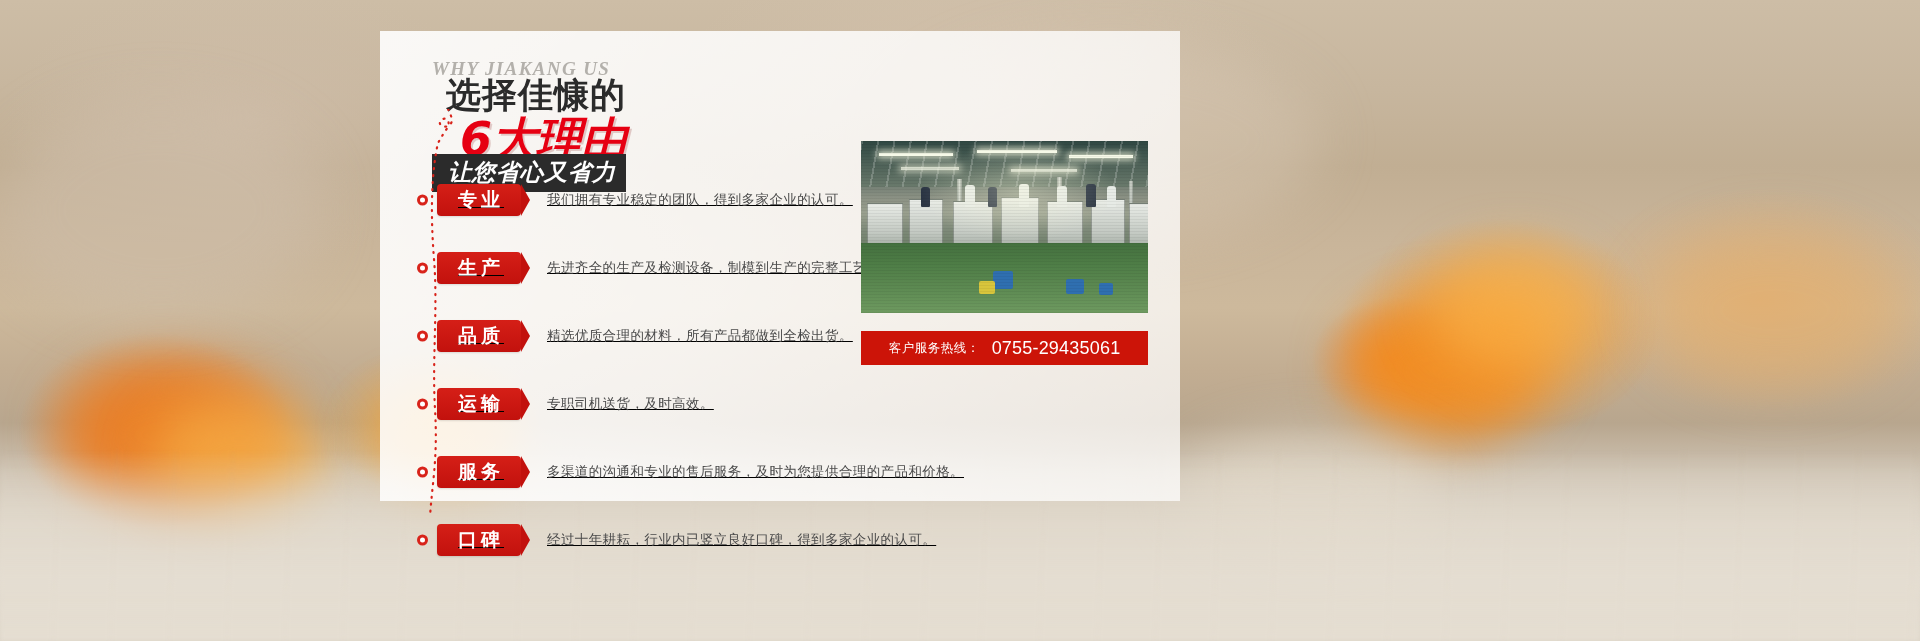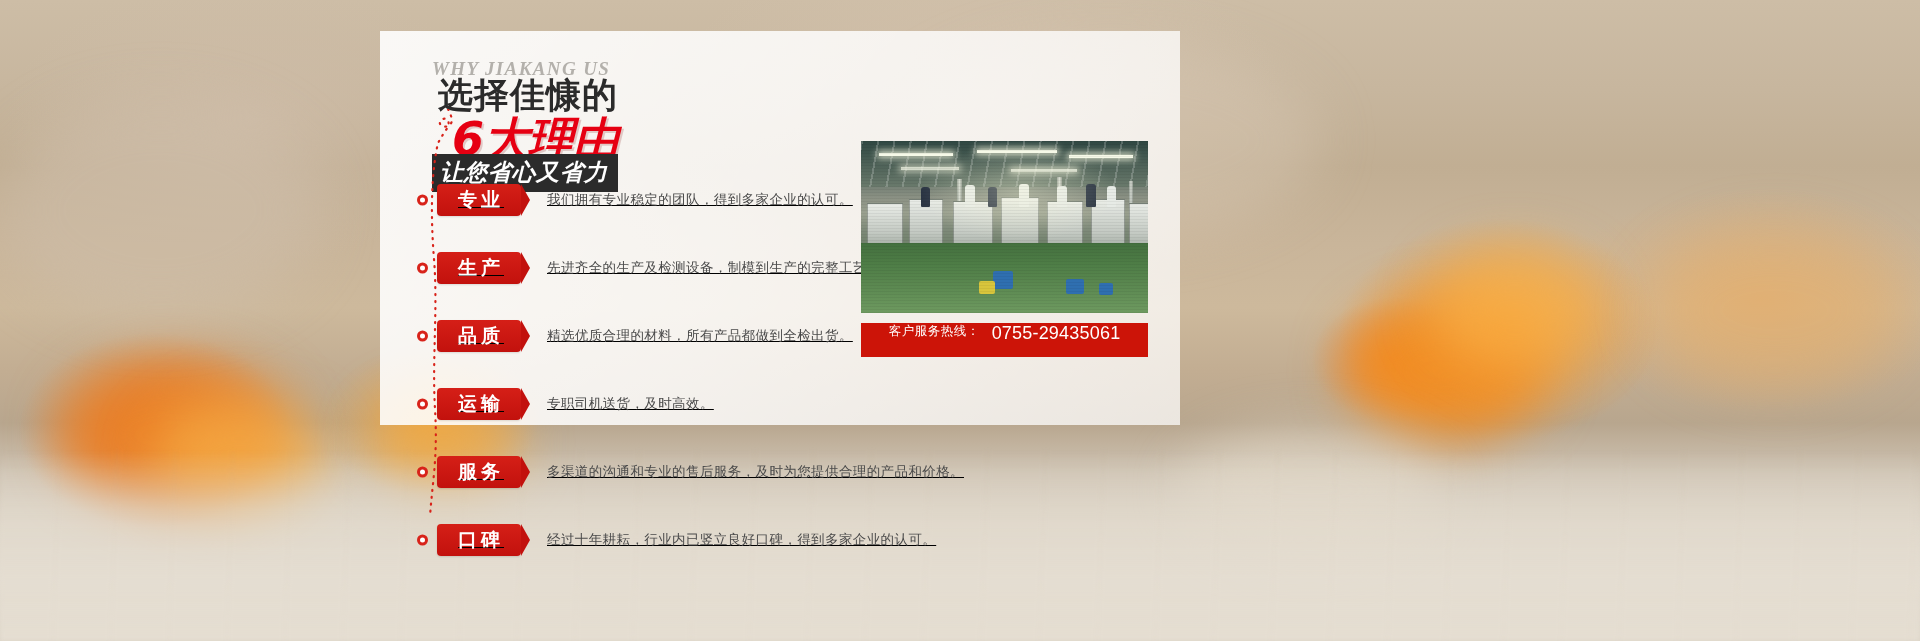--- a/index.html
+++ b/index.html
@@ -34,21 +34,21 @@
   #bg-planks {
     position:absolute; left:0; right:0; bottom:0; height:190px;
     background:
       linear-gradient(to bottom, rgba(224,216,203,0) 0%, rgba(226,218,205,.55) 30%, rgba(231,224,212,.8) 100%),
       repeating-linear-gradient(92deg, rgba(170,152,128,.10) 0px, rgba(170,152,128,.10) 2px, rgba(255,255,255,0) 2px, rgba(255,255,255,0) 58px);
     filter:blur(2px);
   }
 
   
   #card {
-    position:absolute; left:380px; top:31px; width:800px; height:394px;
+    position:absolute; left:380px; top:31px; width:800px; height:470px;
     background:linear-gradient(115deg, rgba(255,255,255,.90) 0%, rgba(255,255,255,.84) 45%, rgba(255,255,255,.72) 100%);
   }
   #card-inner { position:absolute; inset:0; }
 
   
   #heading { position:absolute; left:50px; top:27px; height:56px; }
   #eyebrow {
     position:absolute; left:2px; top:0;
     font-family:"Liberation Serif","DejaVu Serif",serif;
     font-style:italic; font-weight:700;
@@ -64,21 +64,21 @@
     font-size:46px; font-weight:900; color:#e60012; line-height:40px;
     font-family:"DejaVu Sans","Liberation Sans",sans-serif;
     letter-spacing:-1px; font-style:italic;
     position:relative; top:4px;
     text-shadow:2px 2px 0 rgba(120,0,0,.18);
   }
   #h-black {
     background:#2b2b2b; color:#fff;
     font-size:23px; font-weight:700; font-style:italic;
     letter-spacing:1px; line-height:1;
-    padding:7px 10px 8px 8px;
+    padding:7px 10px 8px 16px;
     margin-left:2px; position:relative; top:-1px;
     font-family:"DejaVu Sans","Liberation Sans",sans-serif;
   }
 
   
   #rail { position:absolute; left:38px; top:78px; width:40px; height:410px; }
 
   
   #features { position:absolute; left:57px; top:135px; width:700px; }
   .feature { position:relative; height:68px; display:flex; align-items:center;text-decoration:underline; }
@@ -130,22 +130,22 @@
   #photo .bin.y { background:#d8c53c; }
   #photo .col { position:absolute; background:linear-gradient(to right,#97a096,#d3d8d0,#8e968d); }
   #photo .grain { position:absolute; inset:0;
     background:repeating-linear-gradient(0deg, rgba(0,0,0,.05) 0 1px, rgba(255,255,255,0) 1px 3px);
     mix-blend-mode:multiply; }
   #photo .glow { position:absolute; inset:0;
     background:radial-gradient(ellipse 140px 70px at 55% 30%, rgba(255,255,220,.34), rgba(255,255,220,0) 70%); }
 
   
   #hotline {
-    position:absolute; left:481px; top:292px; width:287px; height:34px;
-    background:#cc1408; display:flex; align-items:flex-start; justify-content:center;
+    position:absolute; left:481px; top:300px; width:287px; height:34px;
+    background:#cc1408; display:flex; align-items:center; justify-content:center;
     color:#fff; white-space:nowrap;gap:9px;
   }
   #hot-label { font-size:12.5px; letter-spacing:.5px;
     font-family:"DejaVu Sans","Liberation Sans",sans-serif; }
   #hot-number { font-size:18px; font-weight:400; letter-spacing:.2px; margin-left:3px;
     font-family:"Liberation Sans","DejaVu Sans",sans-serif; }
 </style>
 </head>
 <body>
 

